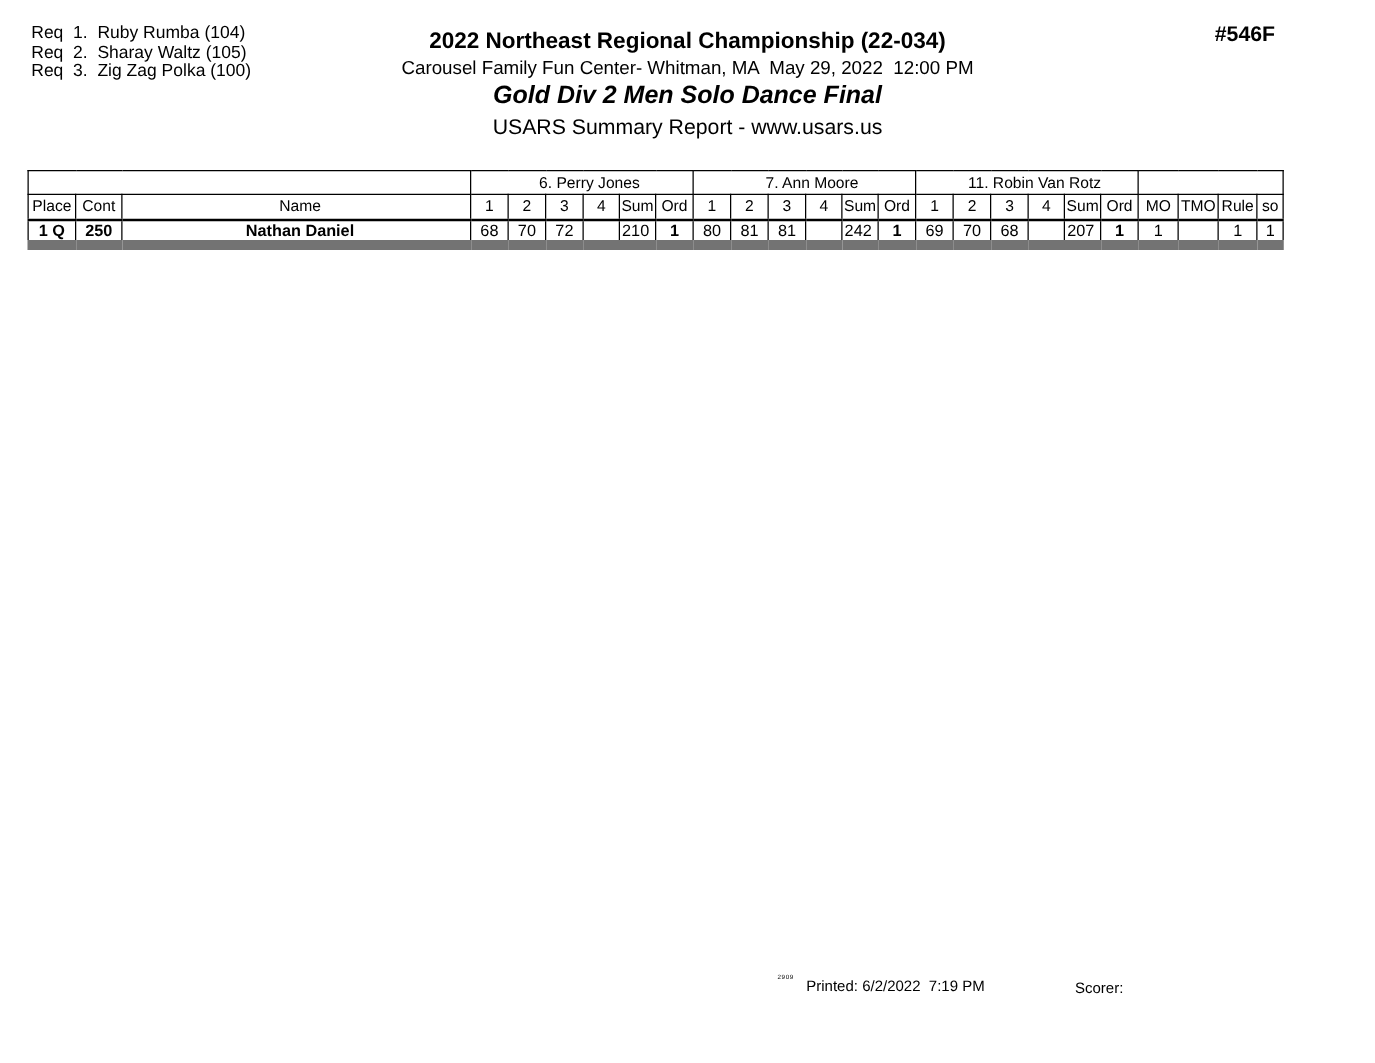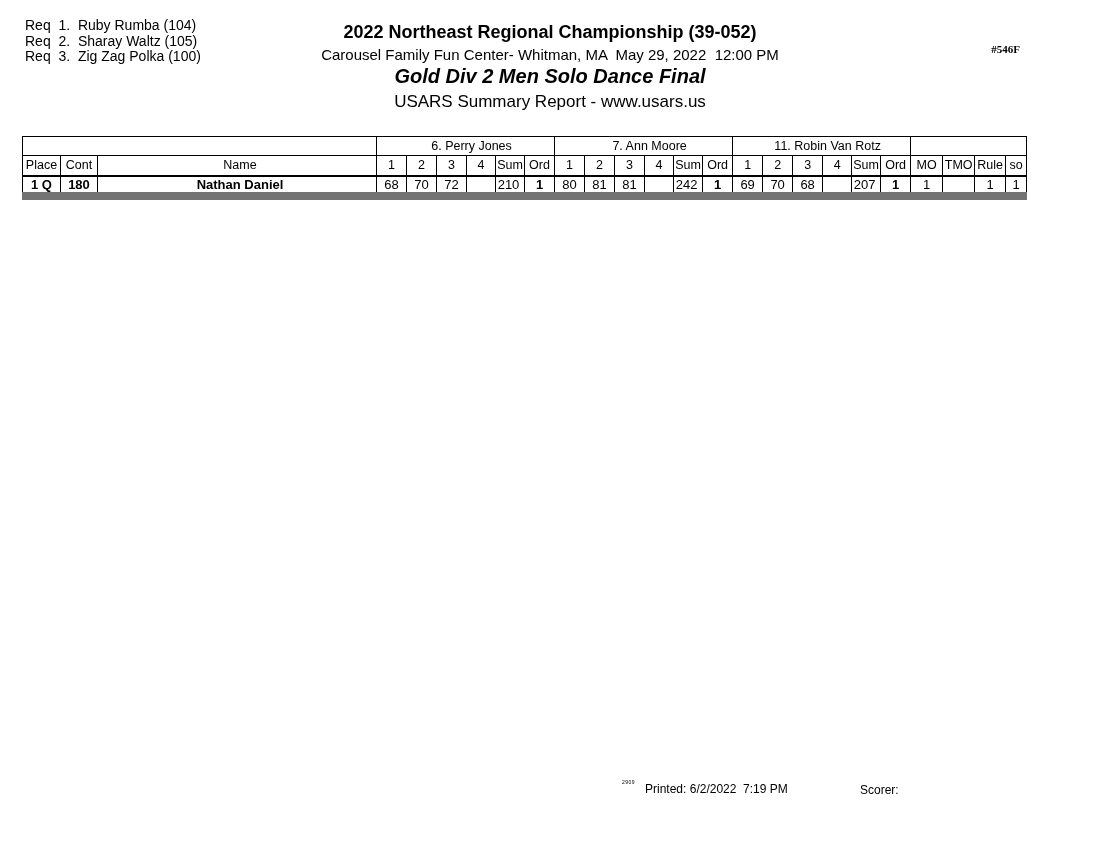--- a/index.html
+++ b/index.html
@@ -23,22 +23,22 @@
   .title-block {
     position: absolute; left: 0; right: 0; top: 22px;
     text-align: center;
   }
   .title-1 { font-size: 18px; font-weight: bold; white-space: pre; }
   .title-2 { font-size: 15px; margin-top: 3px; white-space: pre; }
   .title-3 { font-size: 20px; font-weight: bold; margin-top: 2px; white-space: pre; font-style: italic; }
   .title-4 { font-size: 17px; margin-top: 4px; white-space: pre; }
 
   .doc-number {
-    position: absolute; right: 80px; top: 43px;
-    font-size: 11px; font-weight: bold; font-family: Liberation Serif, serif;
+    position: absolute; right: 80px; top: 18px;
+    font-size: 17px; font-weight: bold;
   }
 
   
   table.results {
     position: absolute; left: 22px; top: 136px;
     border-collapse: collapse;
     table-layout: fixed;
     width: 1004px;
     font-size: 12.5px;
   }
@@ -81,21 +81,21 @@
 
 <div class="page">
 
   <div class="req-list">
     <div class="req-line">Req  1.  Ruby Rumba (104)</div>
     <div class="req-line">Req  2.  Sharay Waltz (105)</div>
     <div class="req-line">Req  3.  Zig Zag Polka (100)</div>
   </div>
 
   <div class="title-block">
-    <div class="title-1">2022 Northeast Regional Championship (39-052)</div>
+    <div class="title-1">2022 Northeast Regional Championship (22-034)</div>
     <div class="title-2">Carousel Family Fun Center- Whitman, MA  May 29, 2022  12:00 PM</div>
     <div class="title-3">Gold Div 2 Men Solo Dance Final</div>
     <div class="title-4">USARS Summary Report - www.usars.us</div>
   </div>
 
   <div class="doc-number">#546F</div>
 
   <table class="results">
     <colgroup>
       <col style="width:38px">
@@ -158,21 +158,21 @@
         <td>Sum</td>
         <td class="ord-col">Ord</td>
 
         <td>MO</td>
         <td>TMO</td>
         <td>Rule</td>
         <td>so</td>
       </tr>
       <tr class="data-row">
         <td class="bold">1 Q</td>
-        <td class="bold">180</td>
+        <td class="bold">250</td>
         <td class="bold name-col">Nathan Daniel</td>
 
         <td>68</td>
         <td>70</td>
         <td>72</td>
         <td></td>
         <td class="sum-col">210</td>
         <td class="ord-col">1</td>
 
         <td>80</td>

